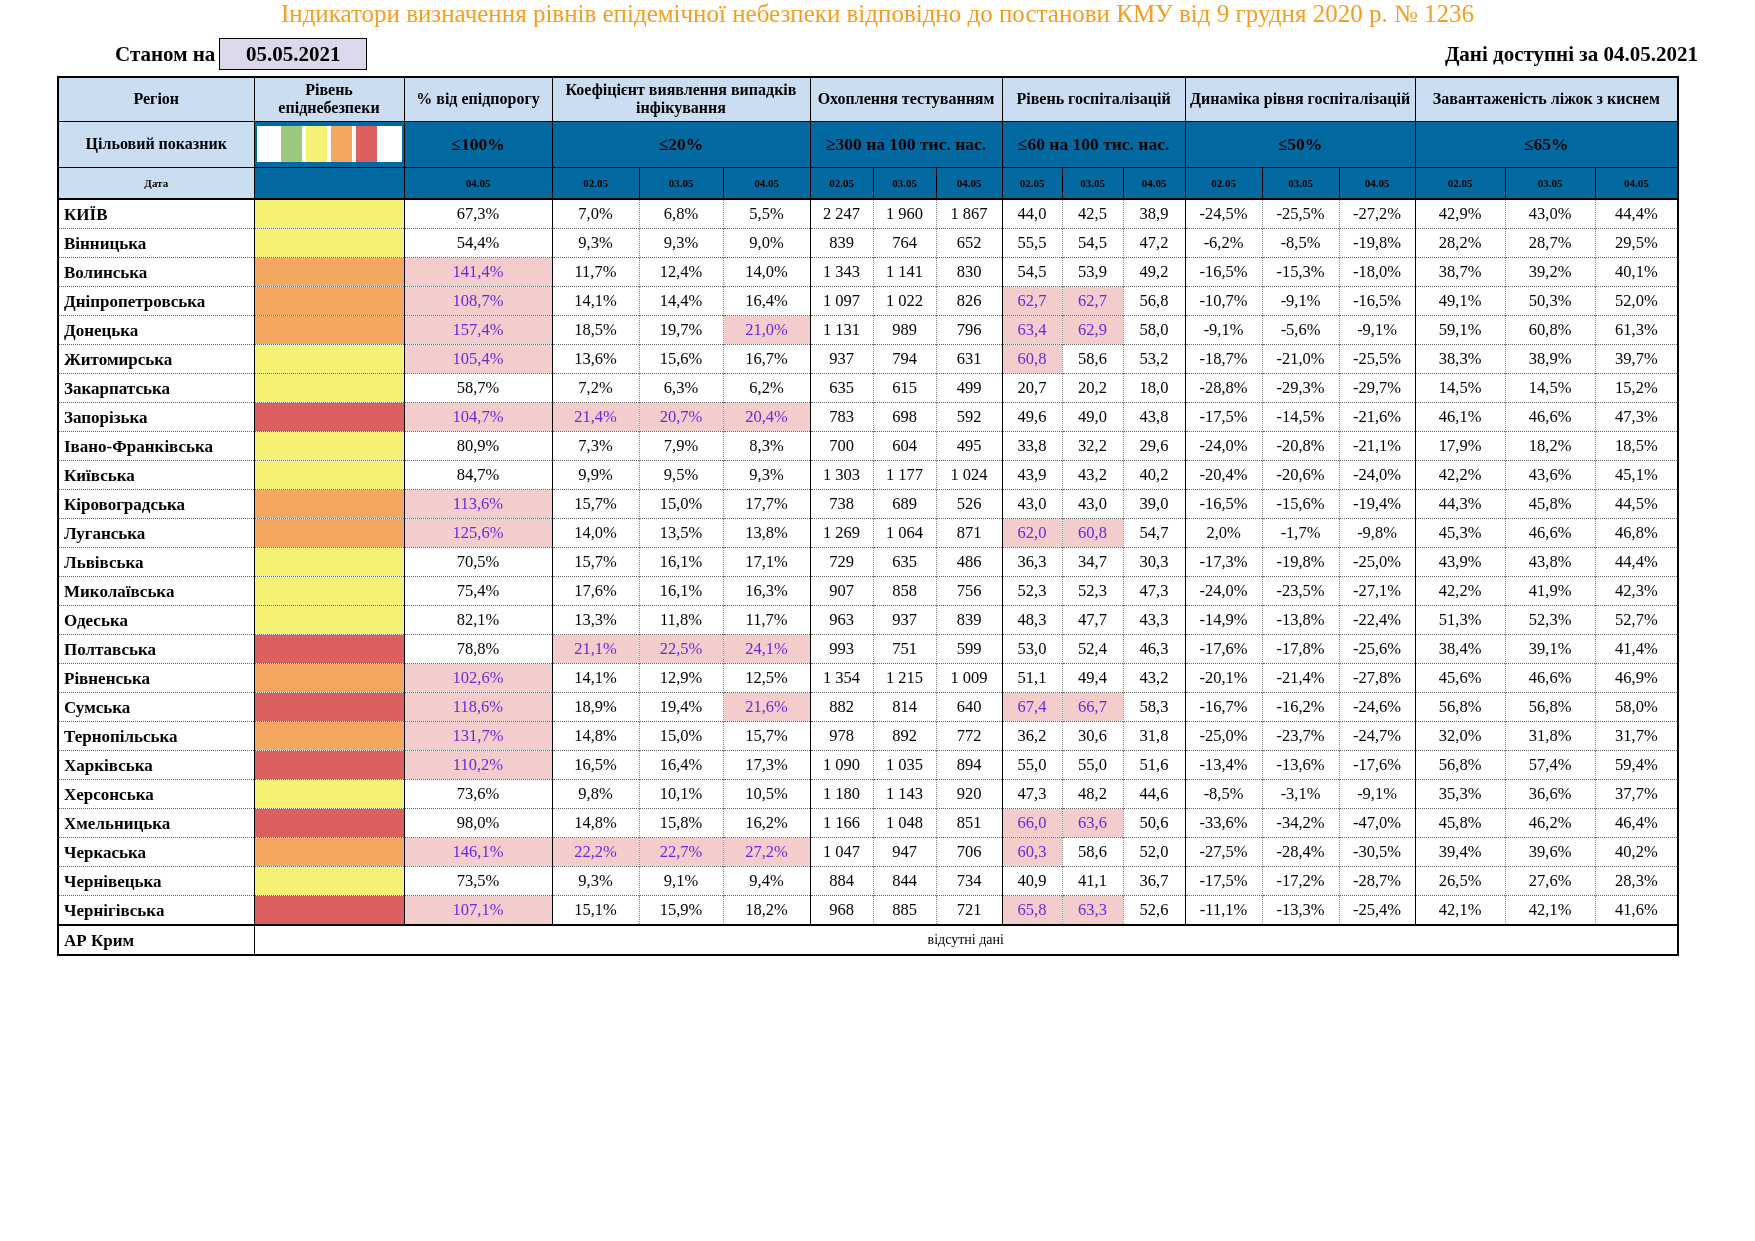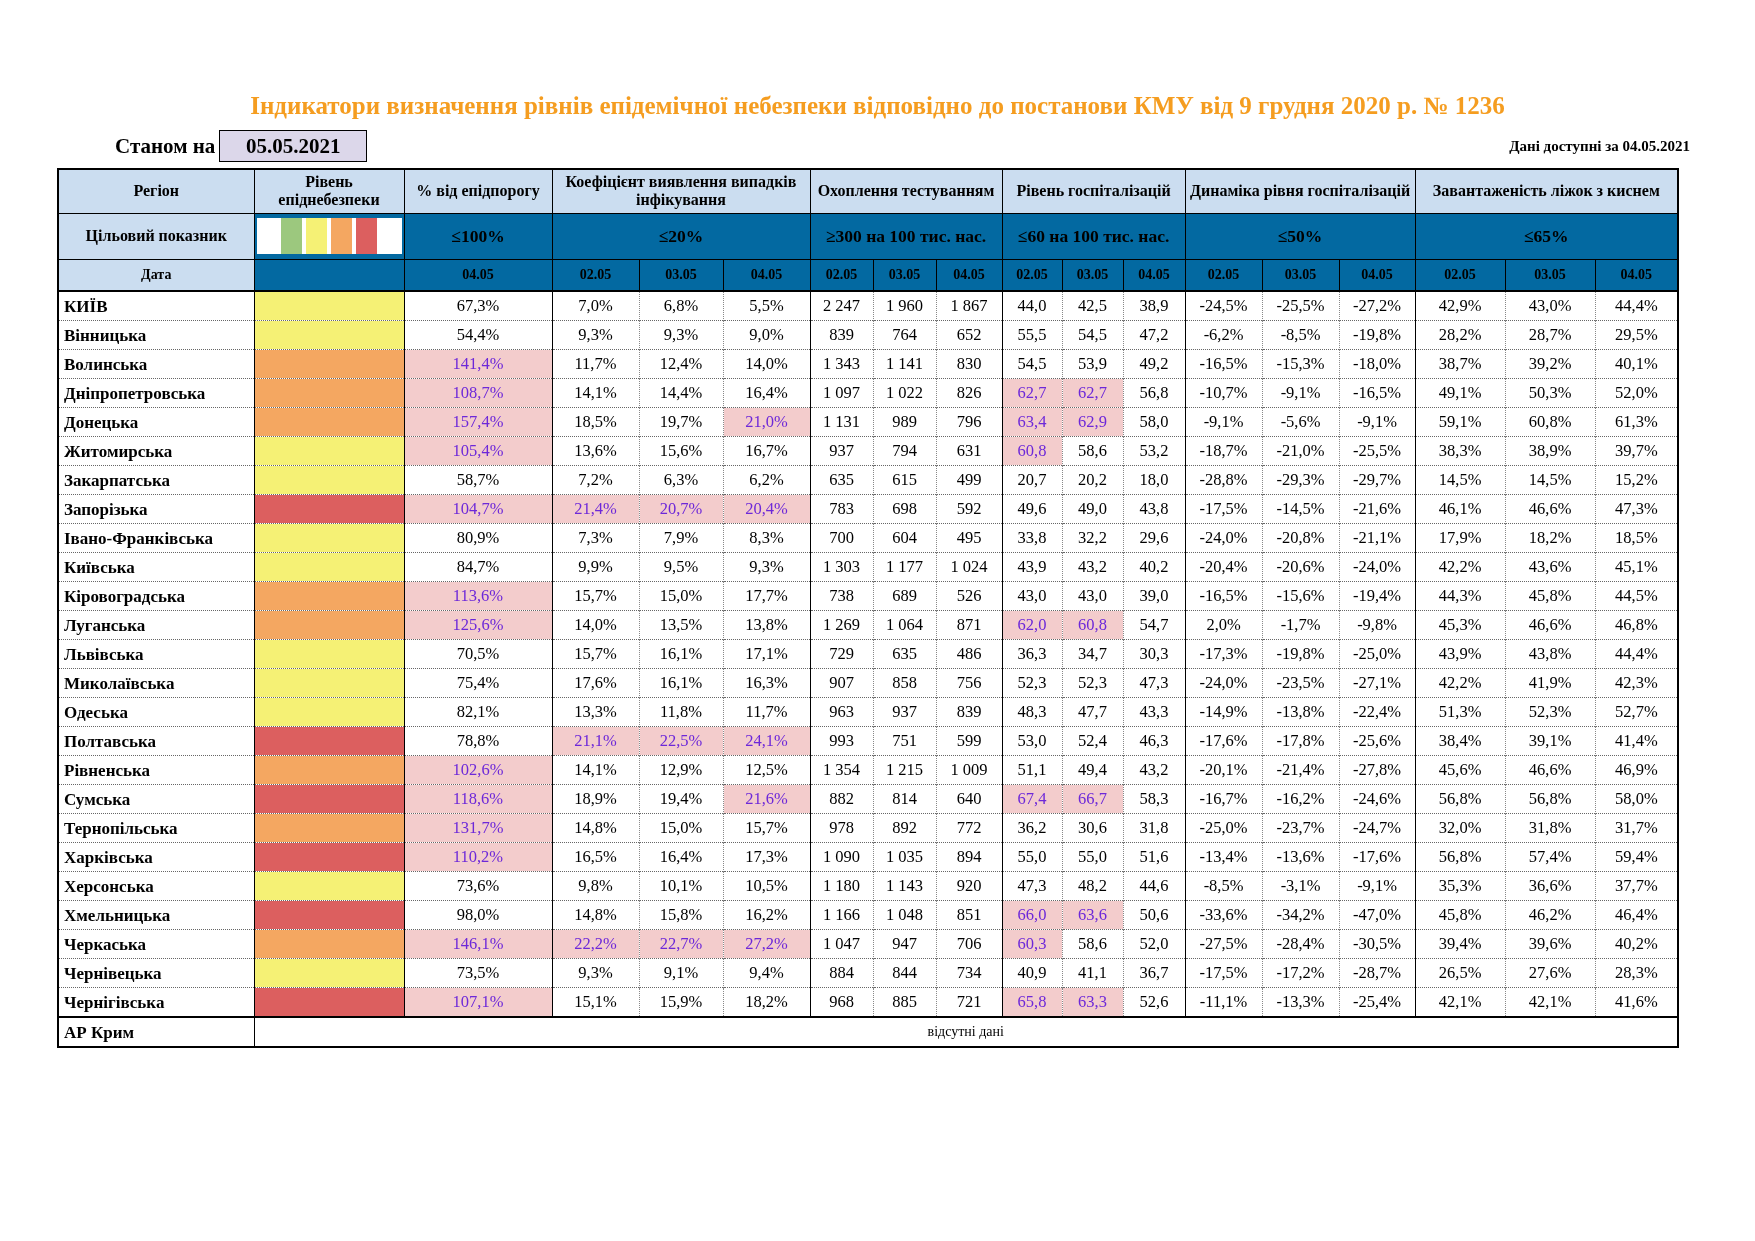--- a/index.html
+++ b/index.html
@@ -1,33 +1,33 @@
 <!DOCTYPE html>
 <html><head>
 <meta charset="utf-8">
 <style>
   html,body{margin:0;padding:0;background:#fff;}
   body{width:1755px;height:1241px;font-family:"Liberation Serif",serif;color:#000;overflow:hidden;}
   .page{width:1755px;}
-  .title{margin-top:92px;text-align:center;font-size:25px;font-weight:bold;color:#F59D20;letter-spacing:0px;}
+  .title{text-align:center;font-size:25px;font-weight:normal;color:#F59D20;letter-spacing:0px;}
   .subrow{margin:8px 57px 4px 57px;display:flex;align-items:center;height:36px;}
   .asof-label{font-size:21px;font-weight:bold;margin-left:58px;}
   .asof-box{width:146px;height:30px;margin-left:4px;background:#DCD7EA;border:1.8px solid #000;
             display:flex;align-items:center;justify-content:center;font-size:21px;font-weight:bold;}
   .spacer{flex:1;}
-  .avail{font-size:15px;font-weight:bold;margin-right:8px;}
+  .avail{font-size:21px;font-weight:bold;}
   table.t{margin-left:57px;width:1620px;border-collapse:collapse;table-layout:fixed;border:2.5px solid #000;}
   table.t th, table.t td{padding:0 2px;overflow:hidden;}
   thead th, thead td{border:1.5px solid #000;text-align:center;vertical-align:middle;}
   thead .blue{background:#CBDDF0;font-weight:bold;font-size:16px;line-height:1.12;}
   thead .white{background:#0369a1;font-weight:bold;font-size:17.5px;}
   thead tr.r1{height:44px;}
   thead tr.r2{height:46px;}
   thead tr.r3{height:32px;}
-  thead tr.r3 th, thead tr.r3 td{border-bottom:2.2px solid #000;font-size:14px;}
+  thead tr.r3 th, thead tr.r3 td{border-bottom:2.2px solid #000;font-size:11px;}
   .legend{display:flex;justify-content:center;align-items:center;gap:4px;background:#fff;}
   .legend span{display:inline-block;width:21px;height:36px;}
   tbody td{border-top:1px dotted #666;border-left:1px dotted #888;text-align:center;
            vertical-align:middle;font-size:16.5px;background:#fff;height:28px;line-height:1;}
   tbody td.region{text-align:left;font-weight:bold;font-size:17px;padding-left:5px;border-left:none;}
   tbody td.risk{border-left:1.6px solid #000;border-right:1.6px solid #000;}
   tbody td.gs{border-left:1.6px solid #000;}
   tbody td.hl{background:#F3CCCC;color:#6d28d9;}
   tbody tr.nodata td{border-top:2.2px solid #000;}
   tbody tr.nodata2 td{border-top:1px dotted #666;}

